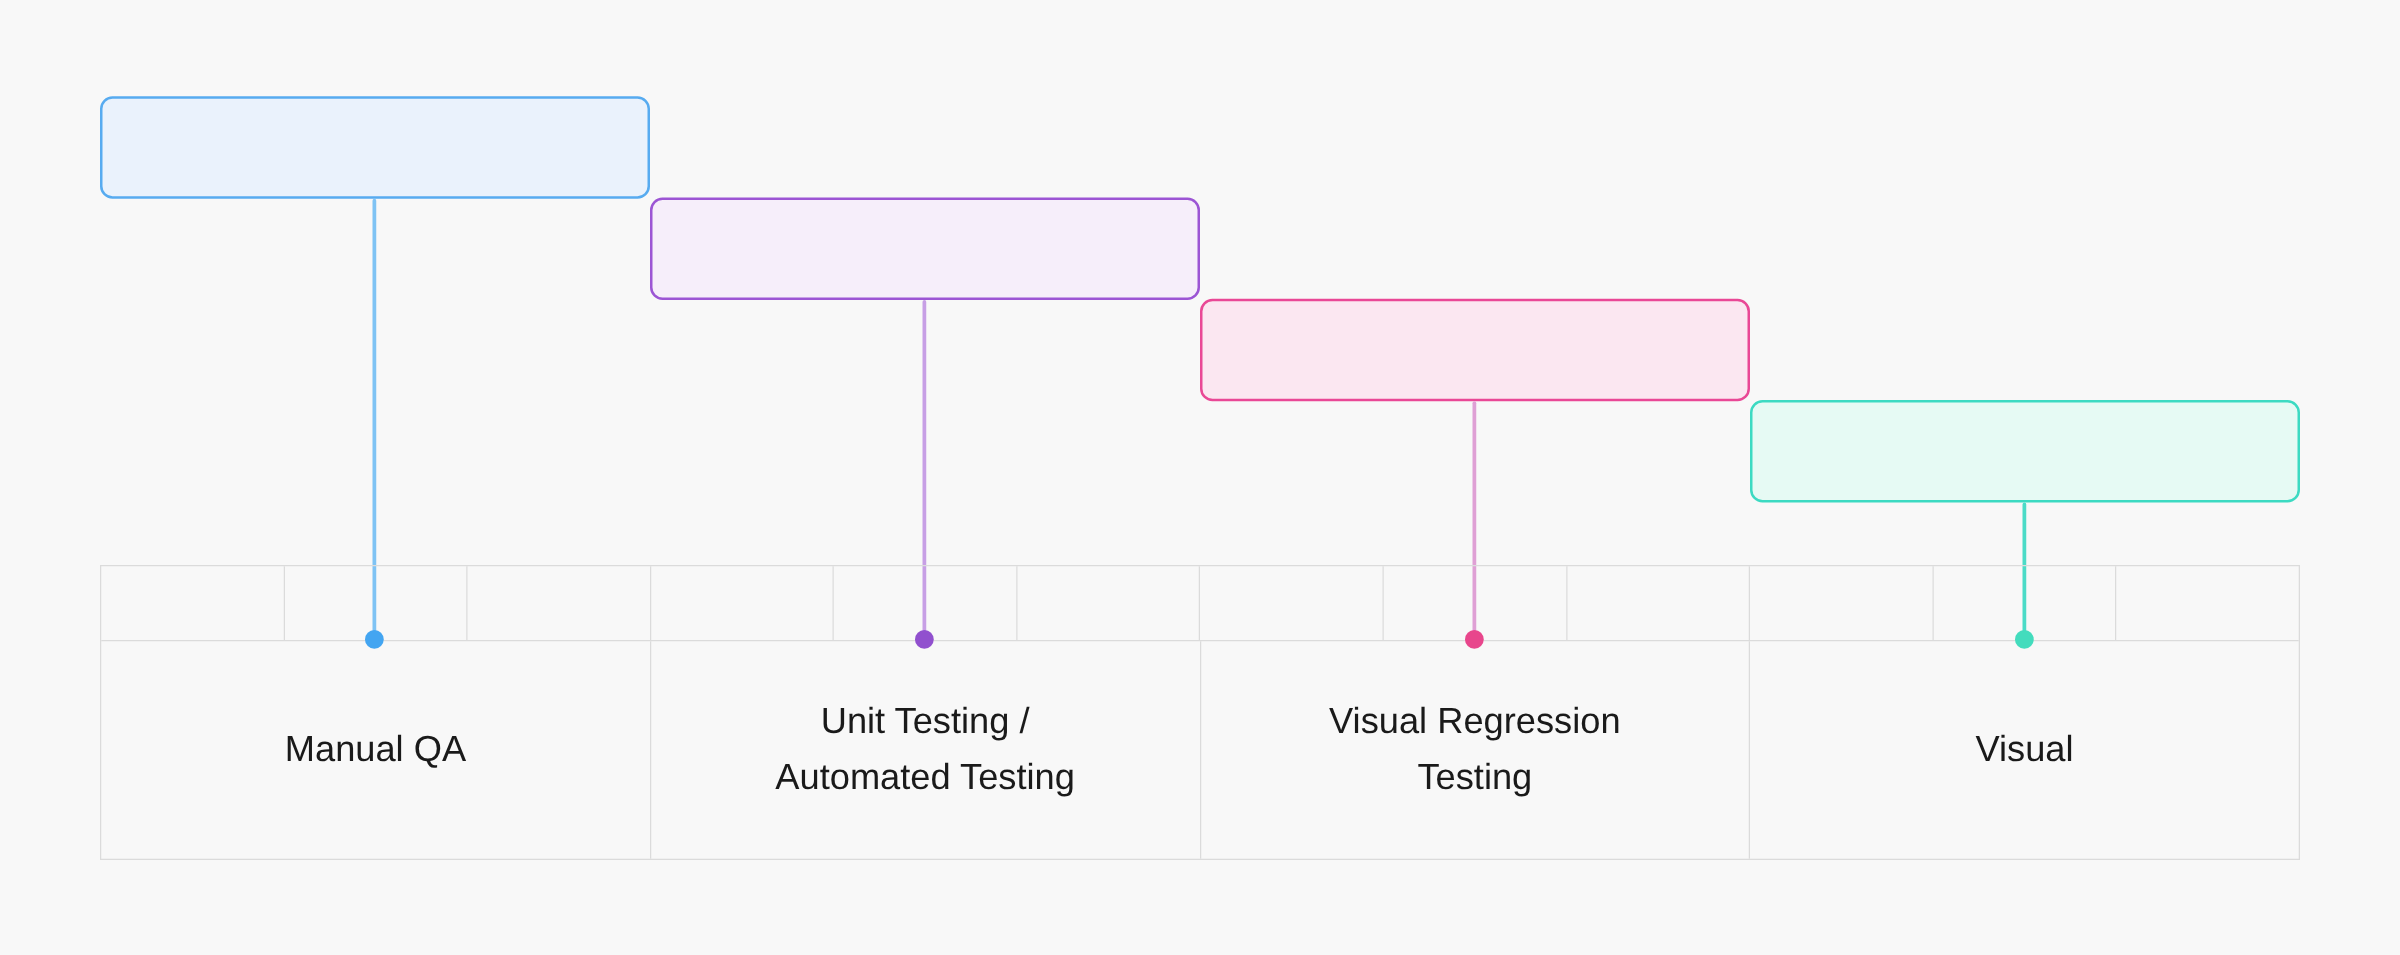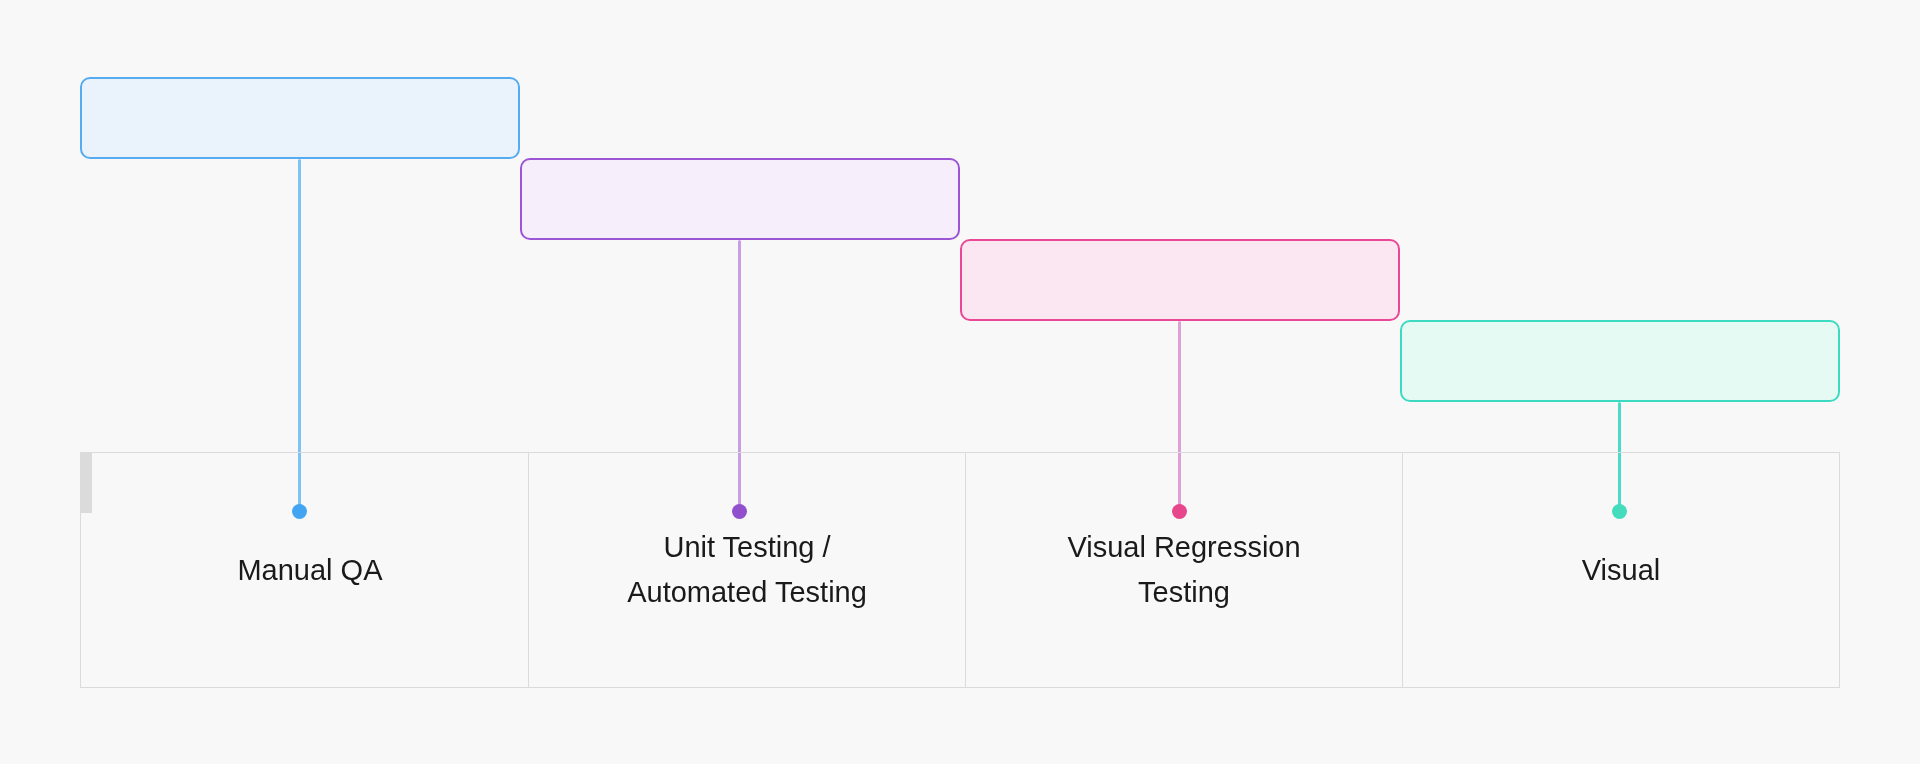--- a/index.html
+++ b/index.html
@@ -60,21 +60,21 @@
   
   .timeline {
     position: absolute;
     left: 80px;
     top: 452px;
     width: 1760px;
     height: 236px;
     box-sizing: border-box;
     border: 1px solid var(--grid, #dbdbdb);
     display: flex;
-    flex-direction: row;
+    flex-direction: column;
   }
   .tick-row {
     display: flex;
     height: 60px;
     box-sizing: border-box;
     border-bottom: 1px solid var(--grid, #dbdbdb);
   }
   .tick-cell {
     flex: 1 1 0;
   }

